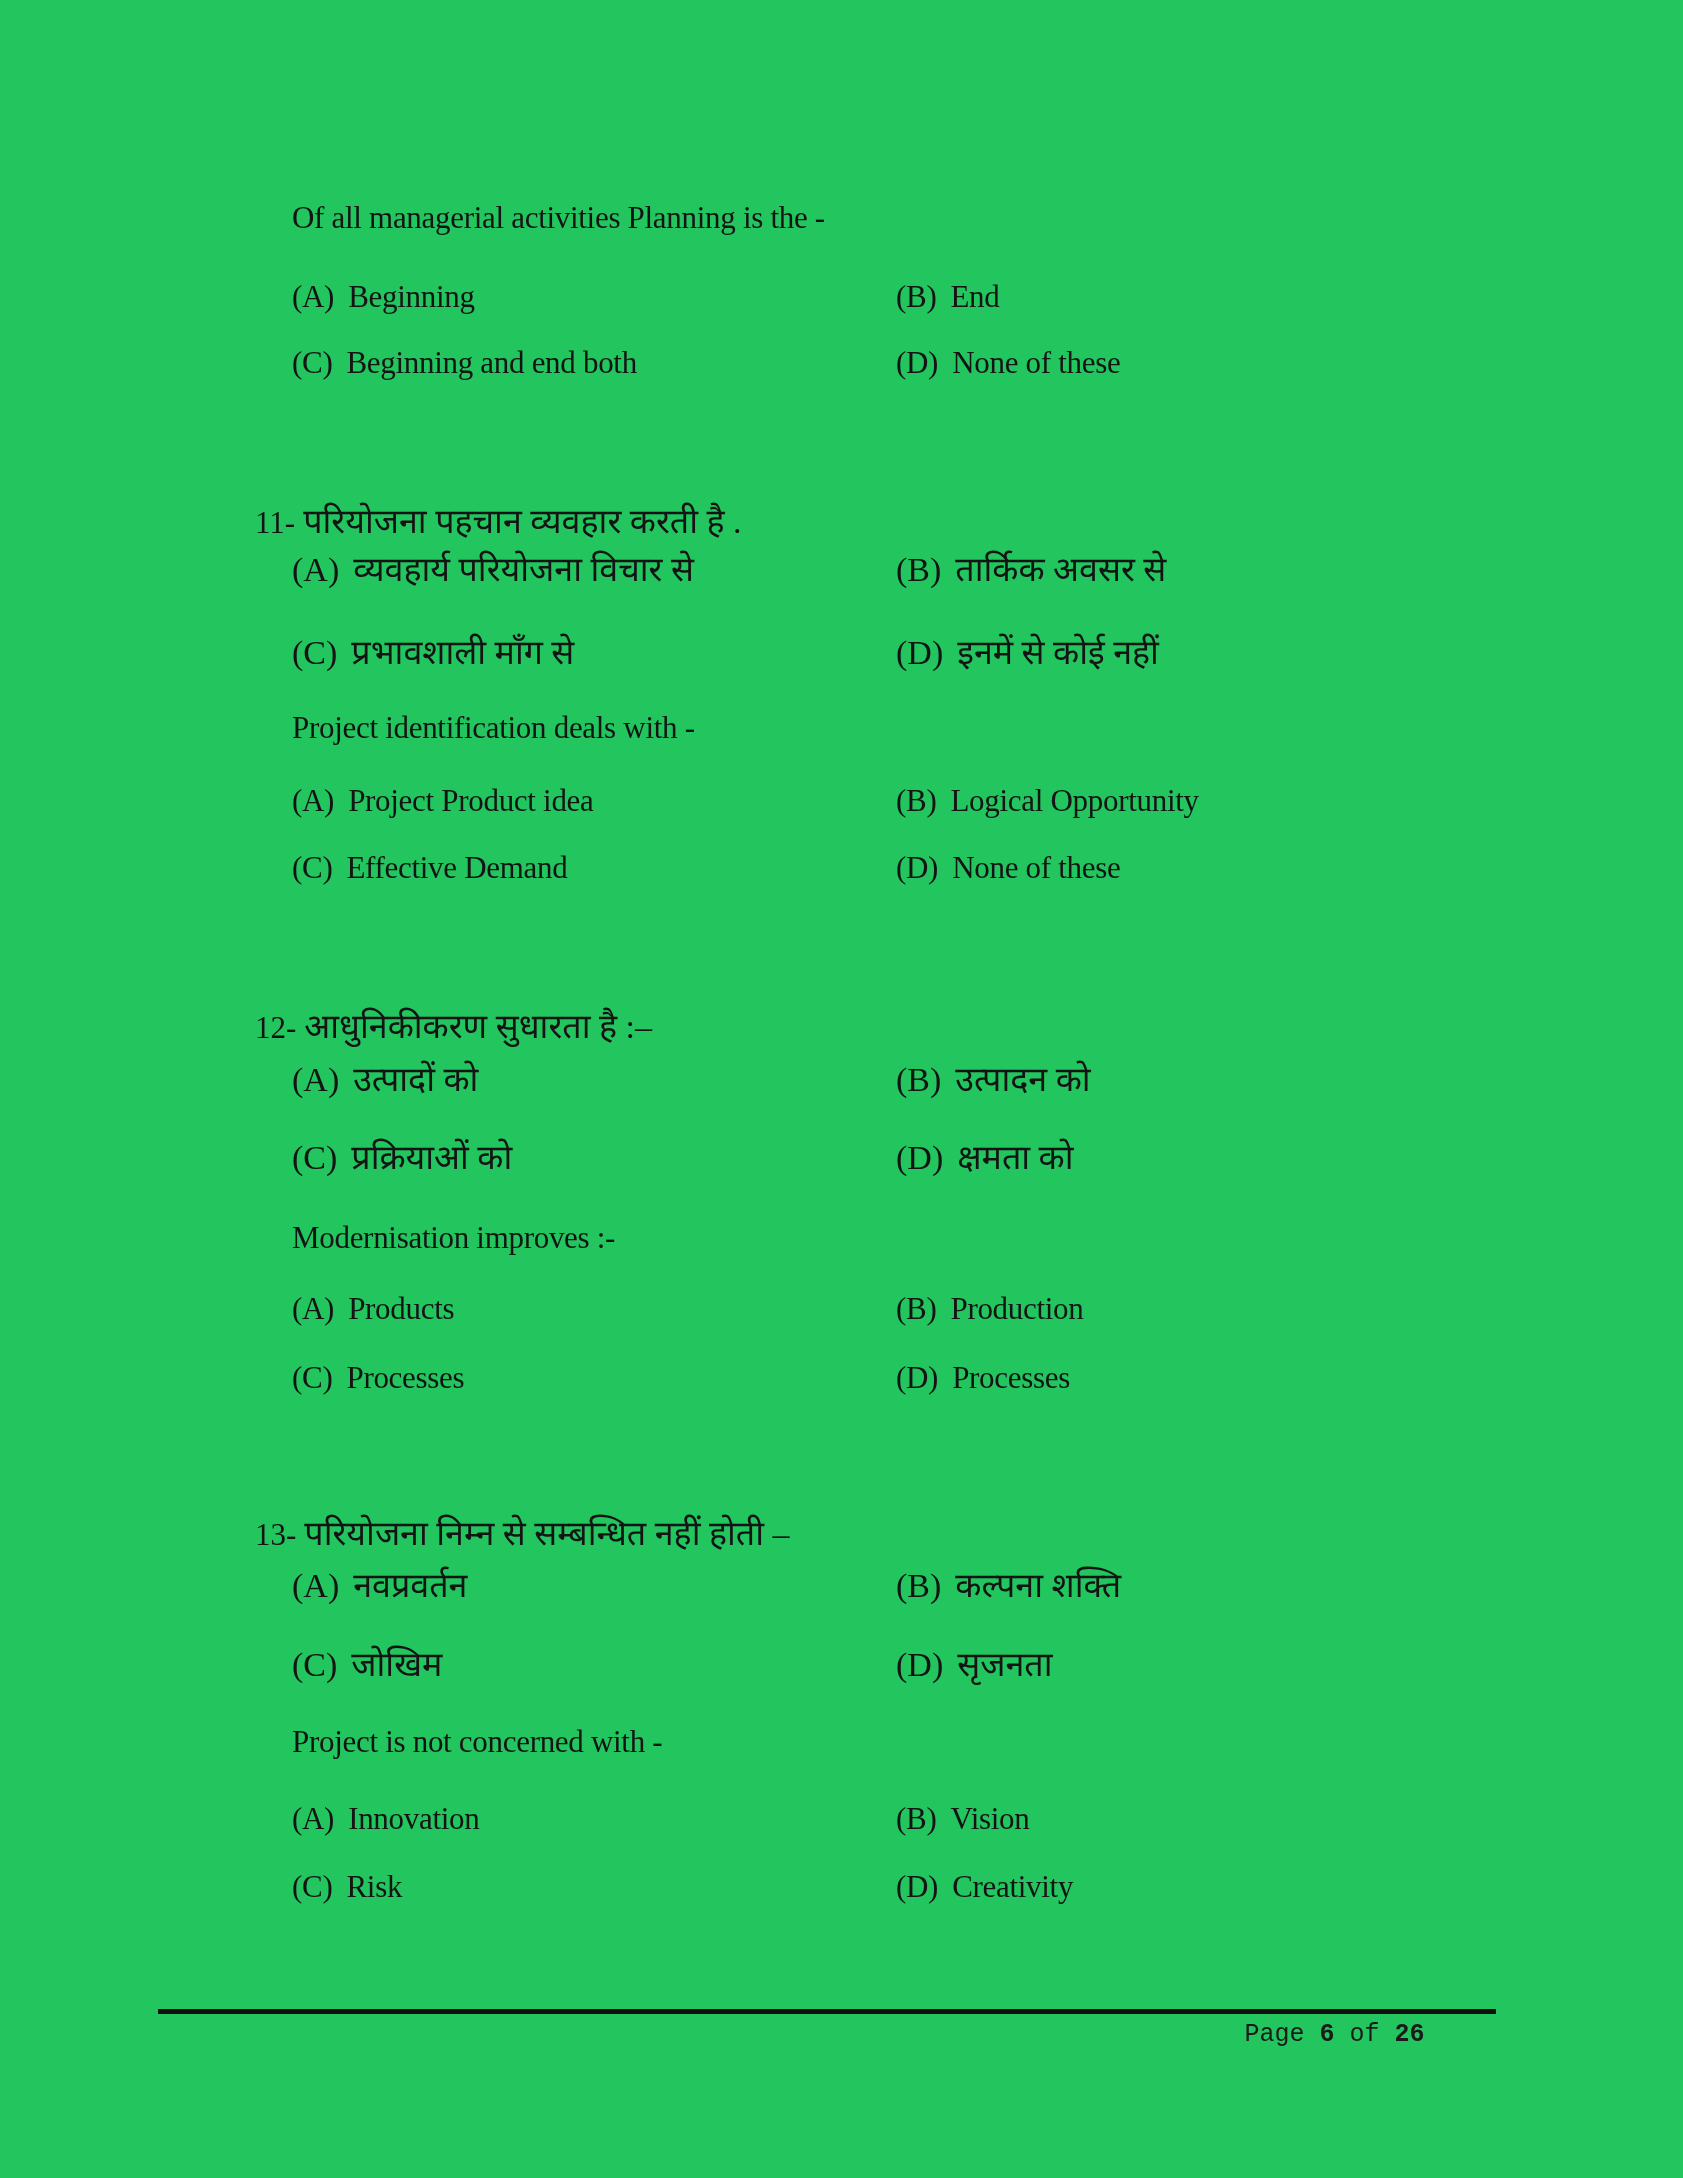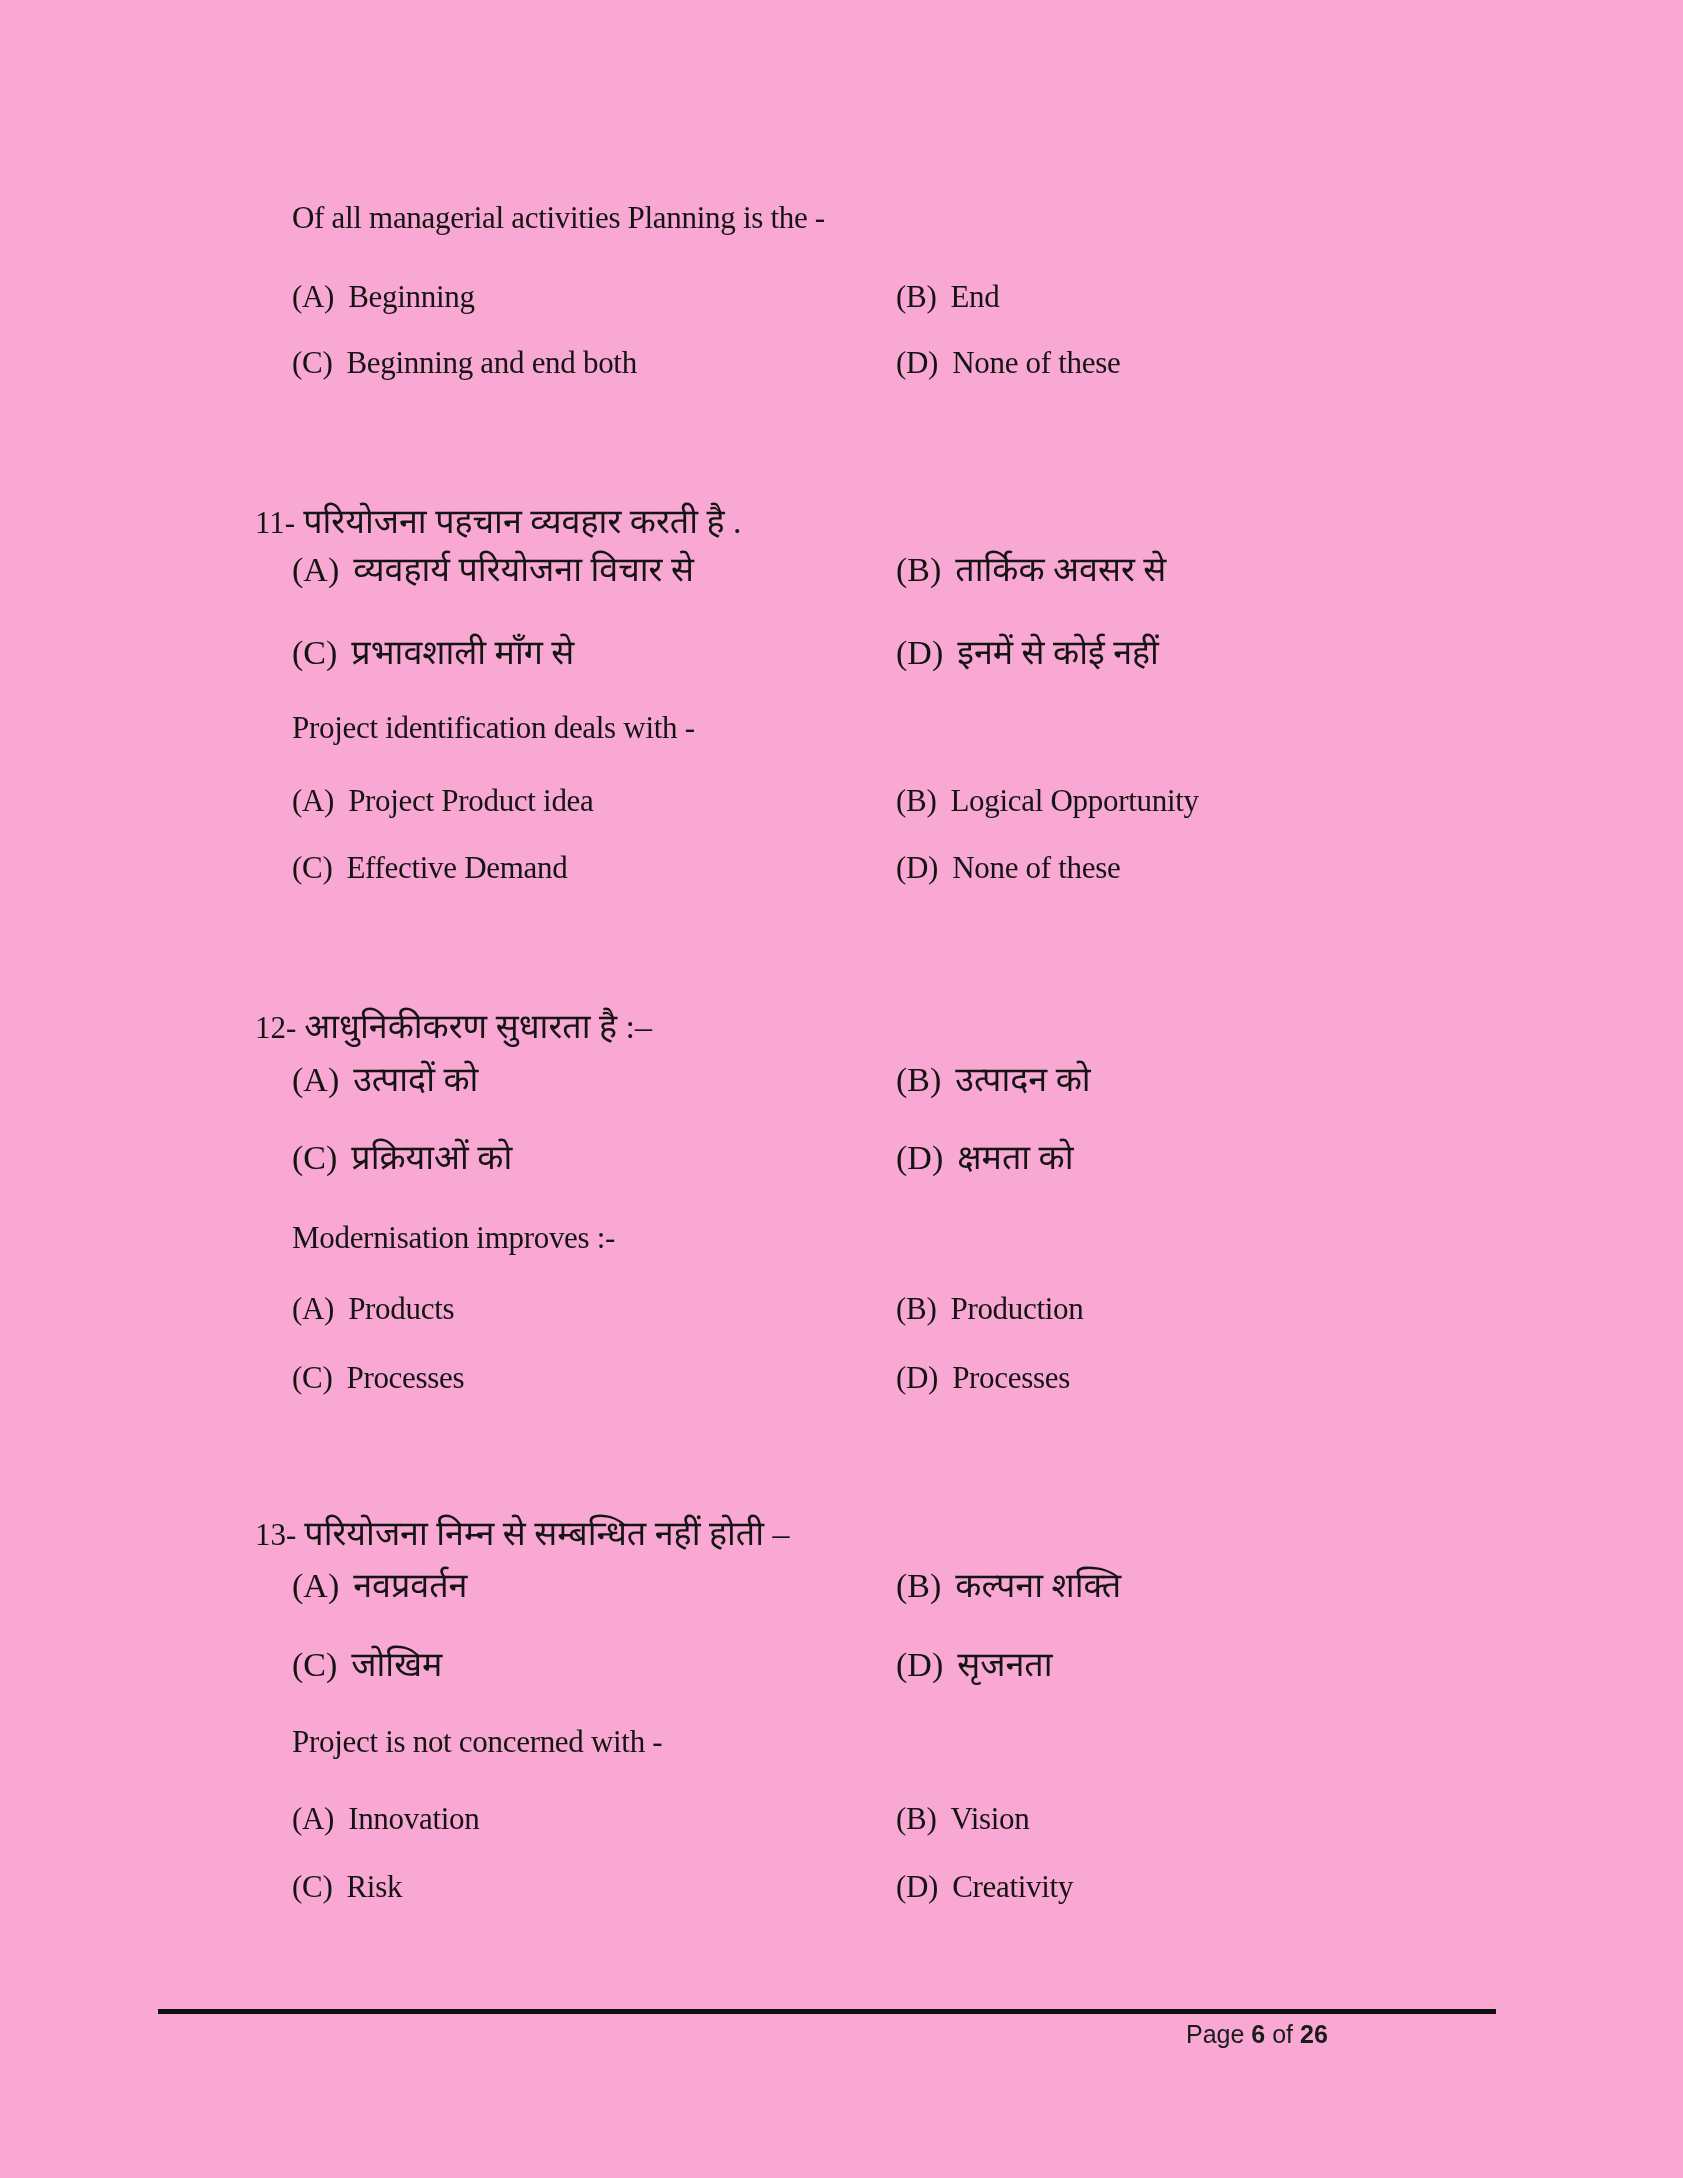--- a/index.html
+++ b/index.html
@@ -5,21 +5,21 @@
   html, body { margin: 0; padding: 0; }
   body {
     width: 1683px; height: 2178px;
     background: #ffffff;
     font-family: "Liberation Serif", "DejaVu Serif", serif;
     color: #141414;
   }
   .page {
     position: relative;
     width: 1683px; height: 2178px;
-    background: #f9a8d4;
+    background: #22c55e;
     overflow: hidden;
   }
   .line {
     position: absolute;
     left: 0; width: 100%;
     white-space: nowrap;
     line-height: 1.15;
   }
   .en { font-size: 31px; letter-spacing: -0.3px; }
   .hi { font-size: 34px; }
@@ -41,22 +41,22 @@
   .footer-rule {
     position: absolute;
     left: 158px; top: 2009px;
     width: 1338px; height: 5px;
     background: #0f0f0f;
   }
   .footer-text {
     position: absolute;
     left: 1186px; top: 2020px;
     width: 297px;
-    text-align: left;
-    font-family: Liberation Sans, sans-serif;
+    text-align: center;
+    font-family: Liberation Mono, monospace;
     font-size: 25px;
     color: #1a1a1a;
   }
   .footer-text .bold { font-weight: bold; }
 </style>
 </head>
 <body>
 
 <div class="page">
 

